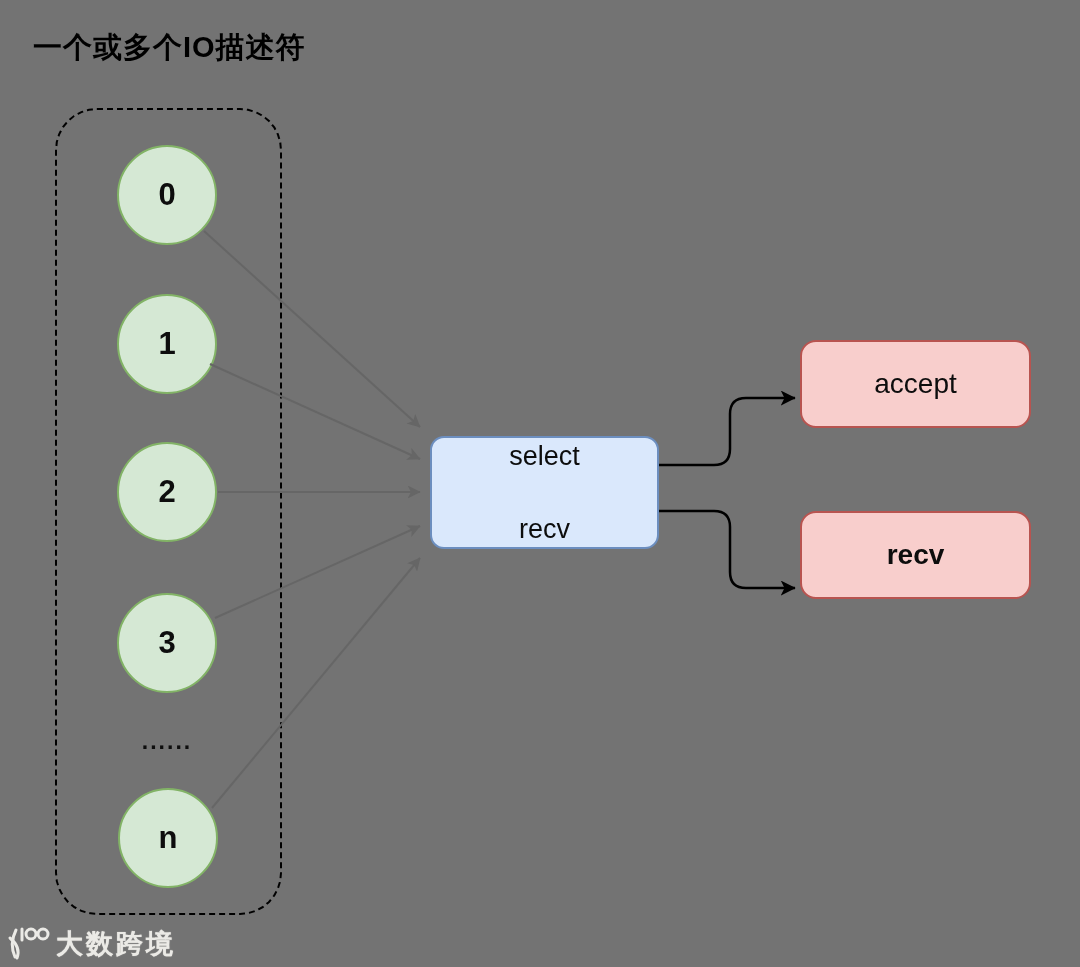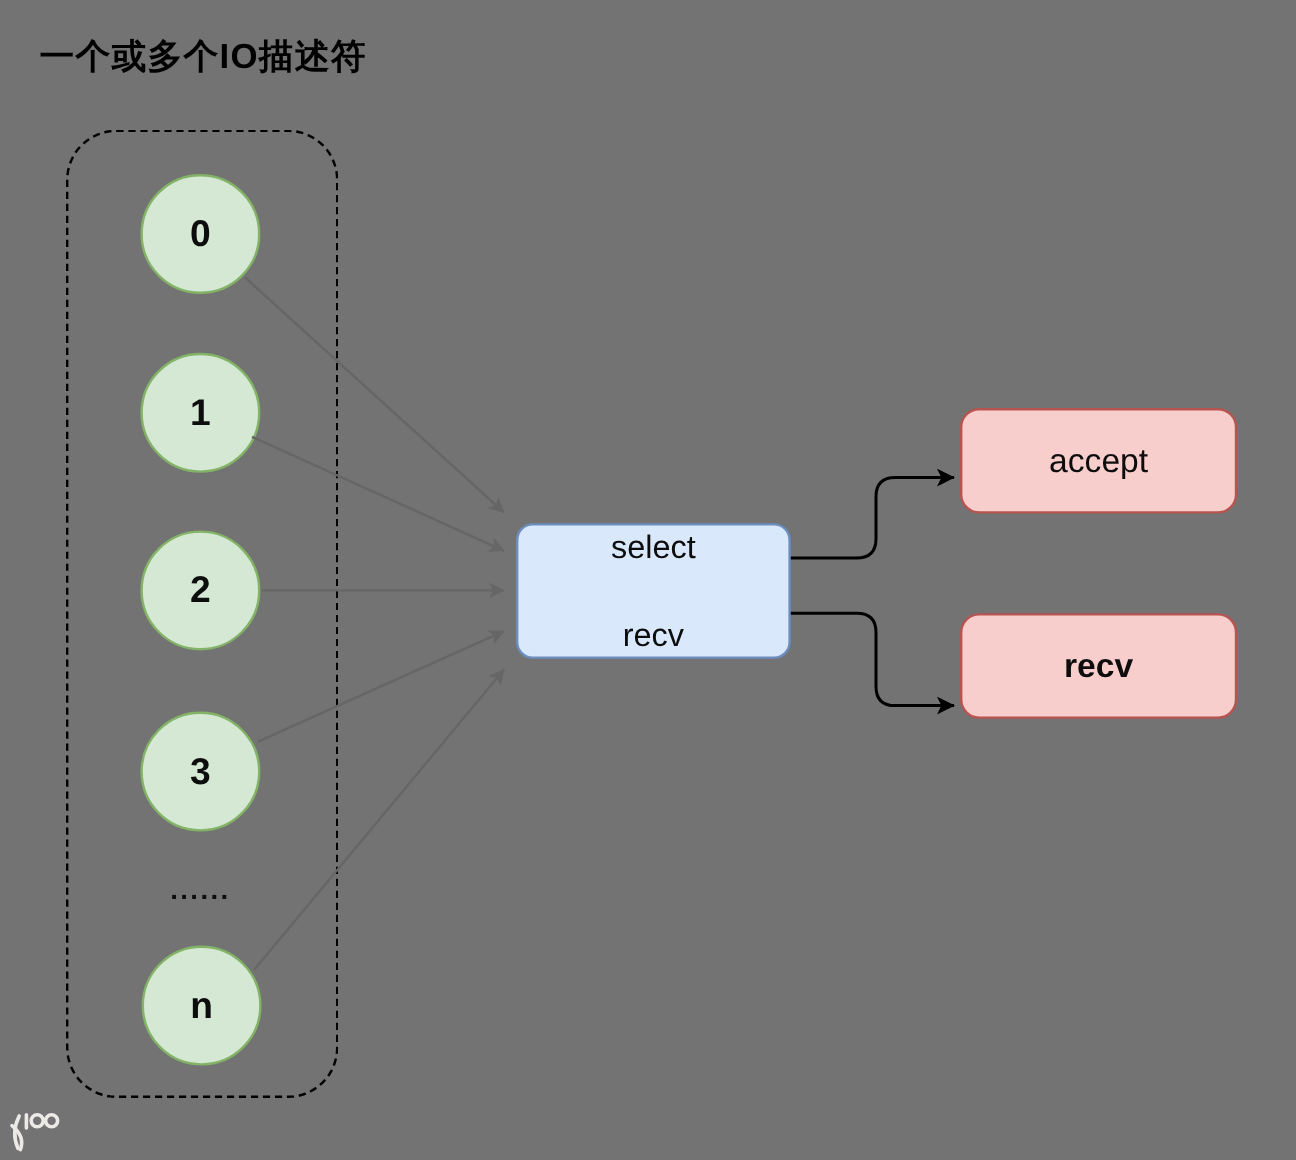--- a/index.html
+++ b/index.html
@@ -187,15 +187,16 @@
   </svg>
 
   <div class="watermark">
     <svg width="44" height="36" viewBox="0 0 44 36">
       <path d="M10 4 C6 12 5 22 9 31" stroke="#ebeae6" stroke-width="3" fill="none" stroke-linecap="round"></path>
       <path d="M4 12 C10 17 14 24 11 32" stroke="#ebeae6" stroke-width="3" fill="none" stroke-linecap="round"></path>
       <path d="M16 14 L16 3" stroke="#ebeae6" stroke-width="3" fill="none" stroke-linecap="round"></path>
       <circle cx="25" cy="8" r="5" stroke="#ebeae6" stroke-width="3" fill="none"></circle>
       <circle cx="37" cy="8" r="5" stroke="#ebeae6" stroke-width="3" fill="none"></circle>
     </svg>
+    <span class="watermark-text">大数跨境</span>
   </div>
 
 </div>
 
 </body></html>

